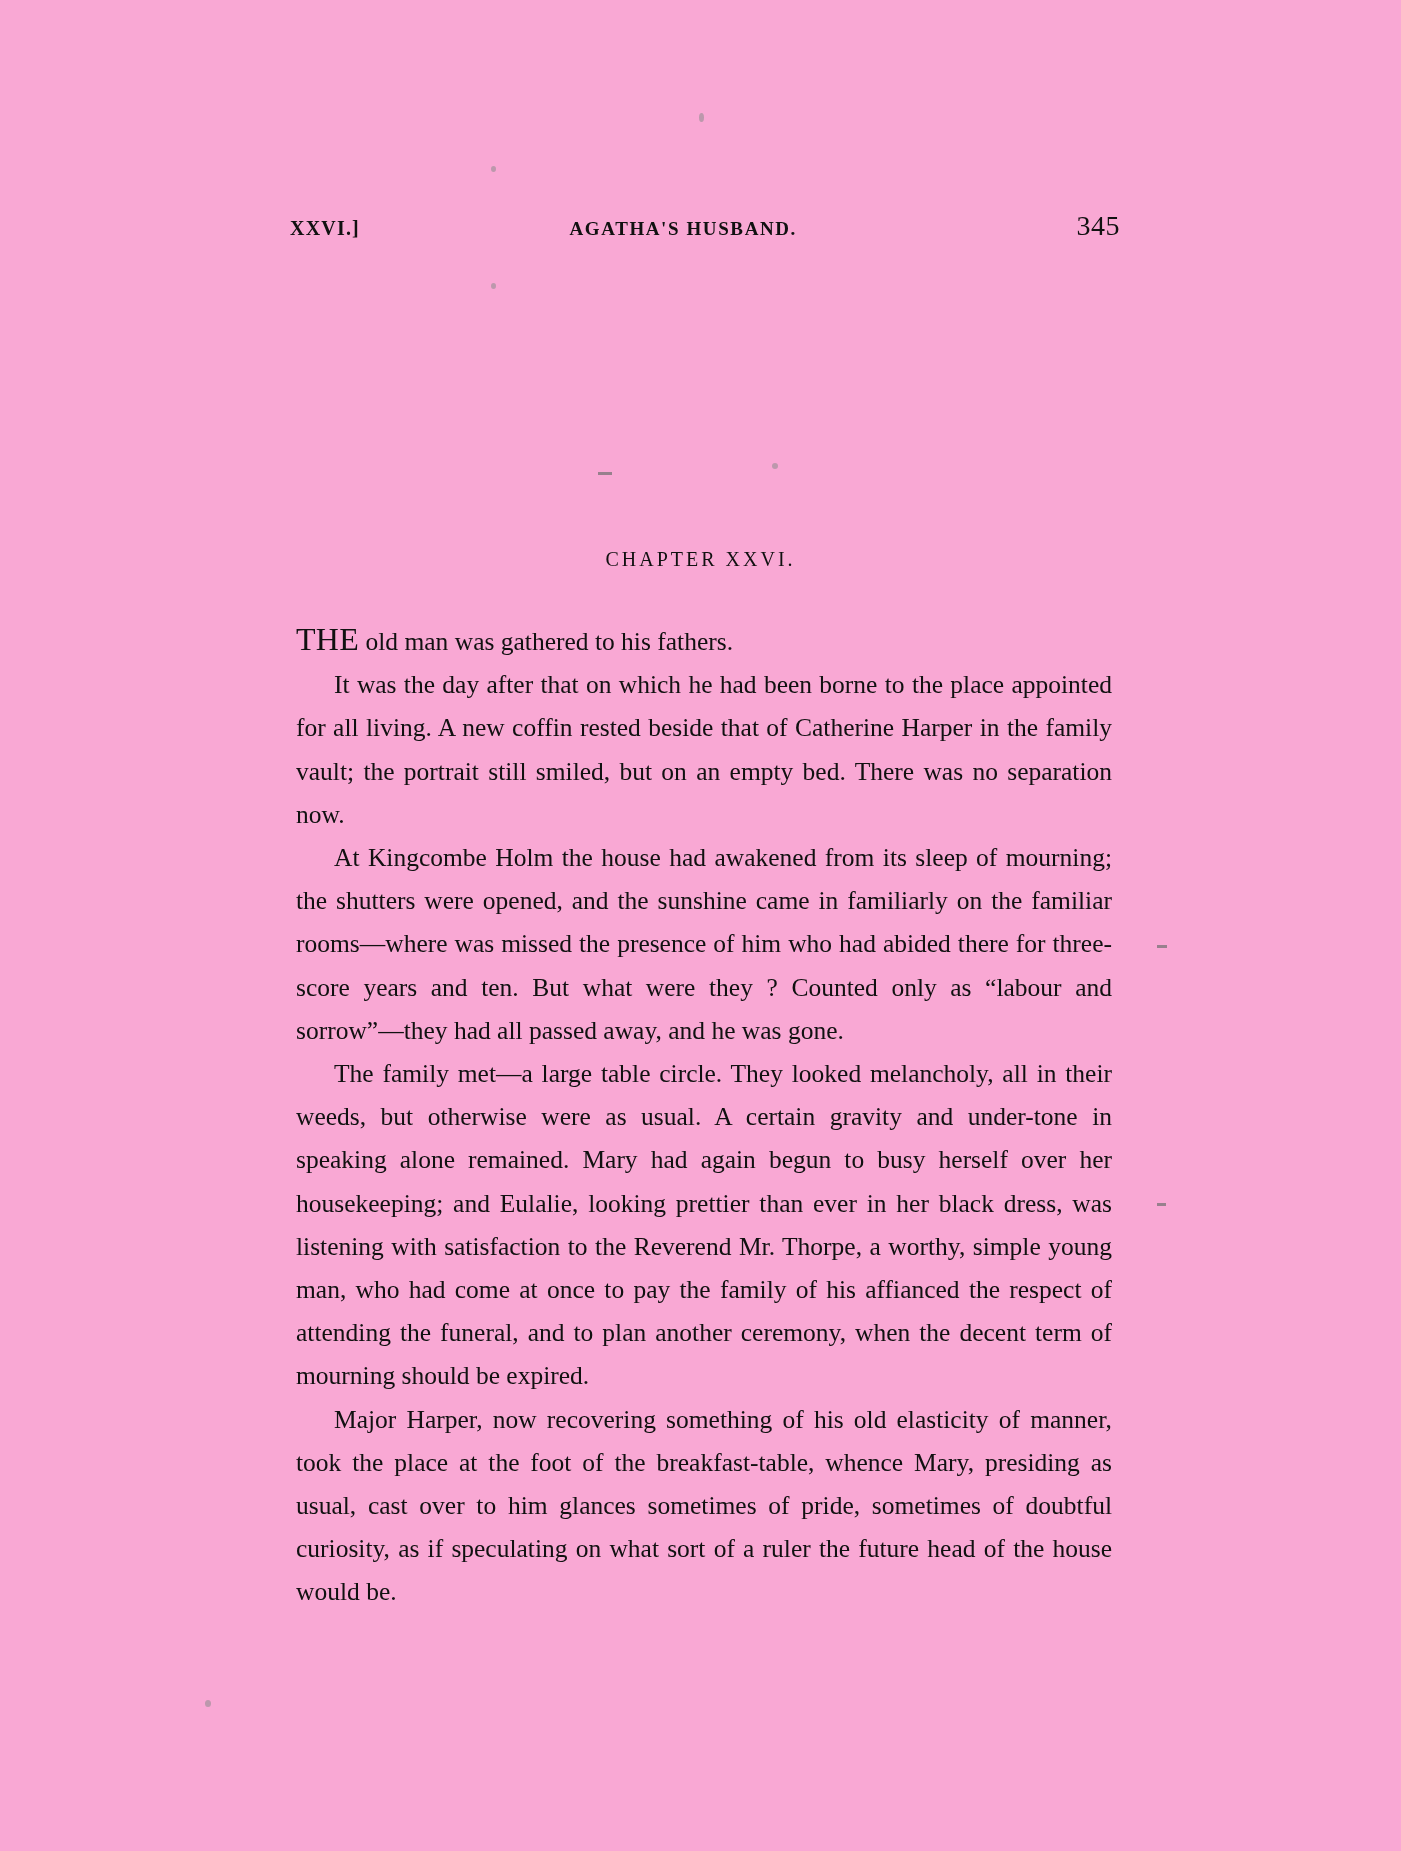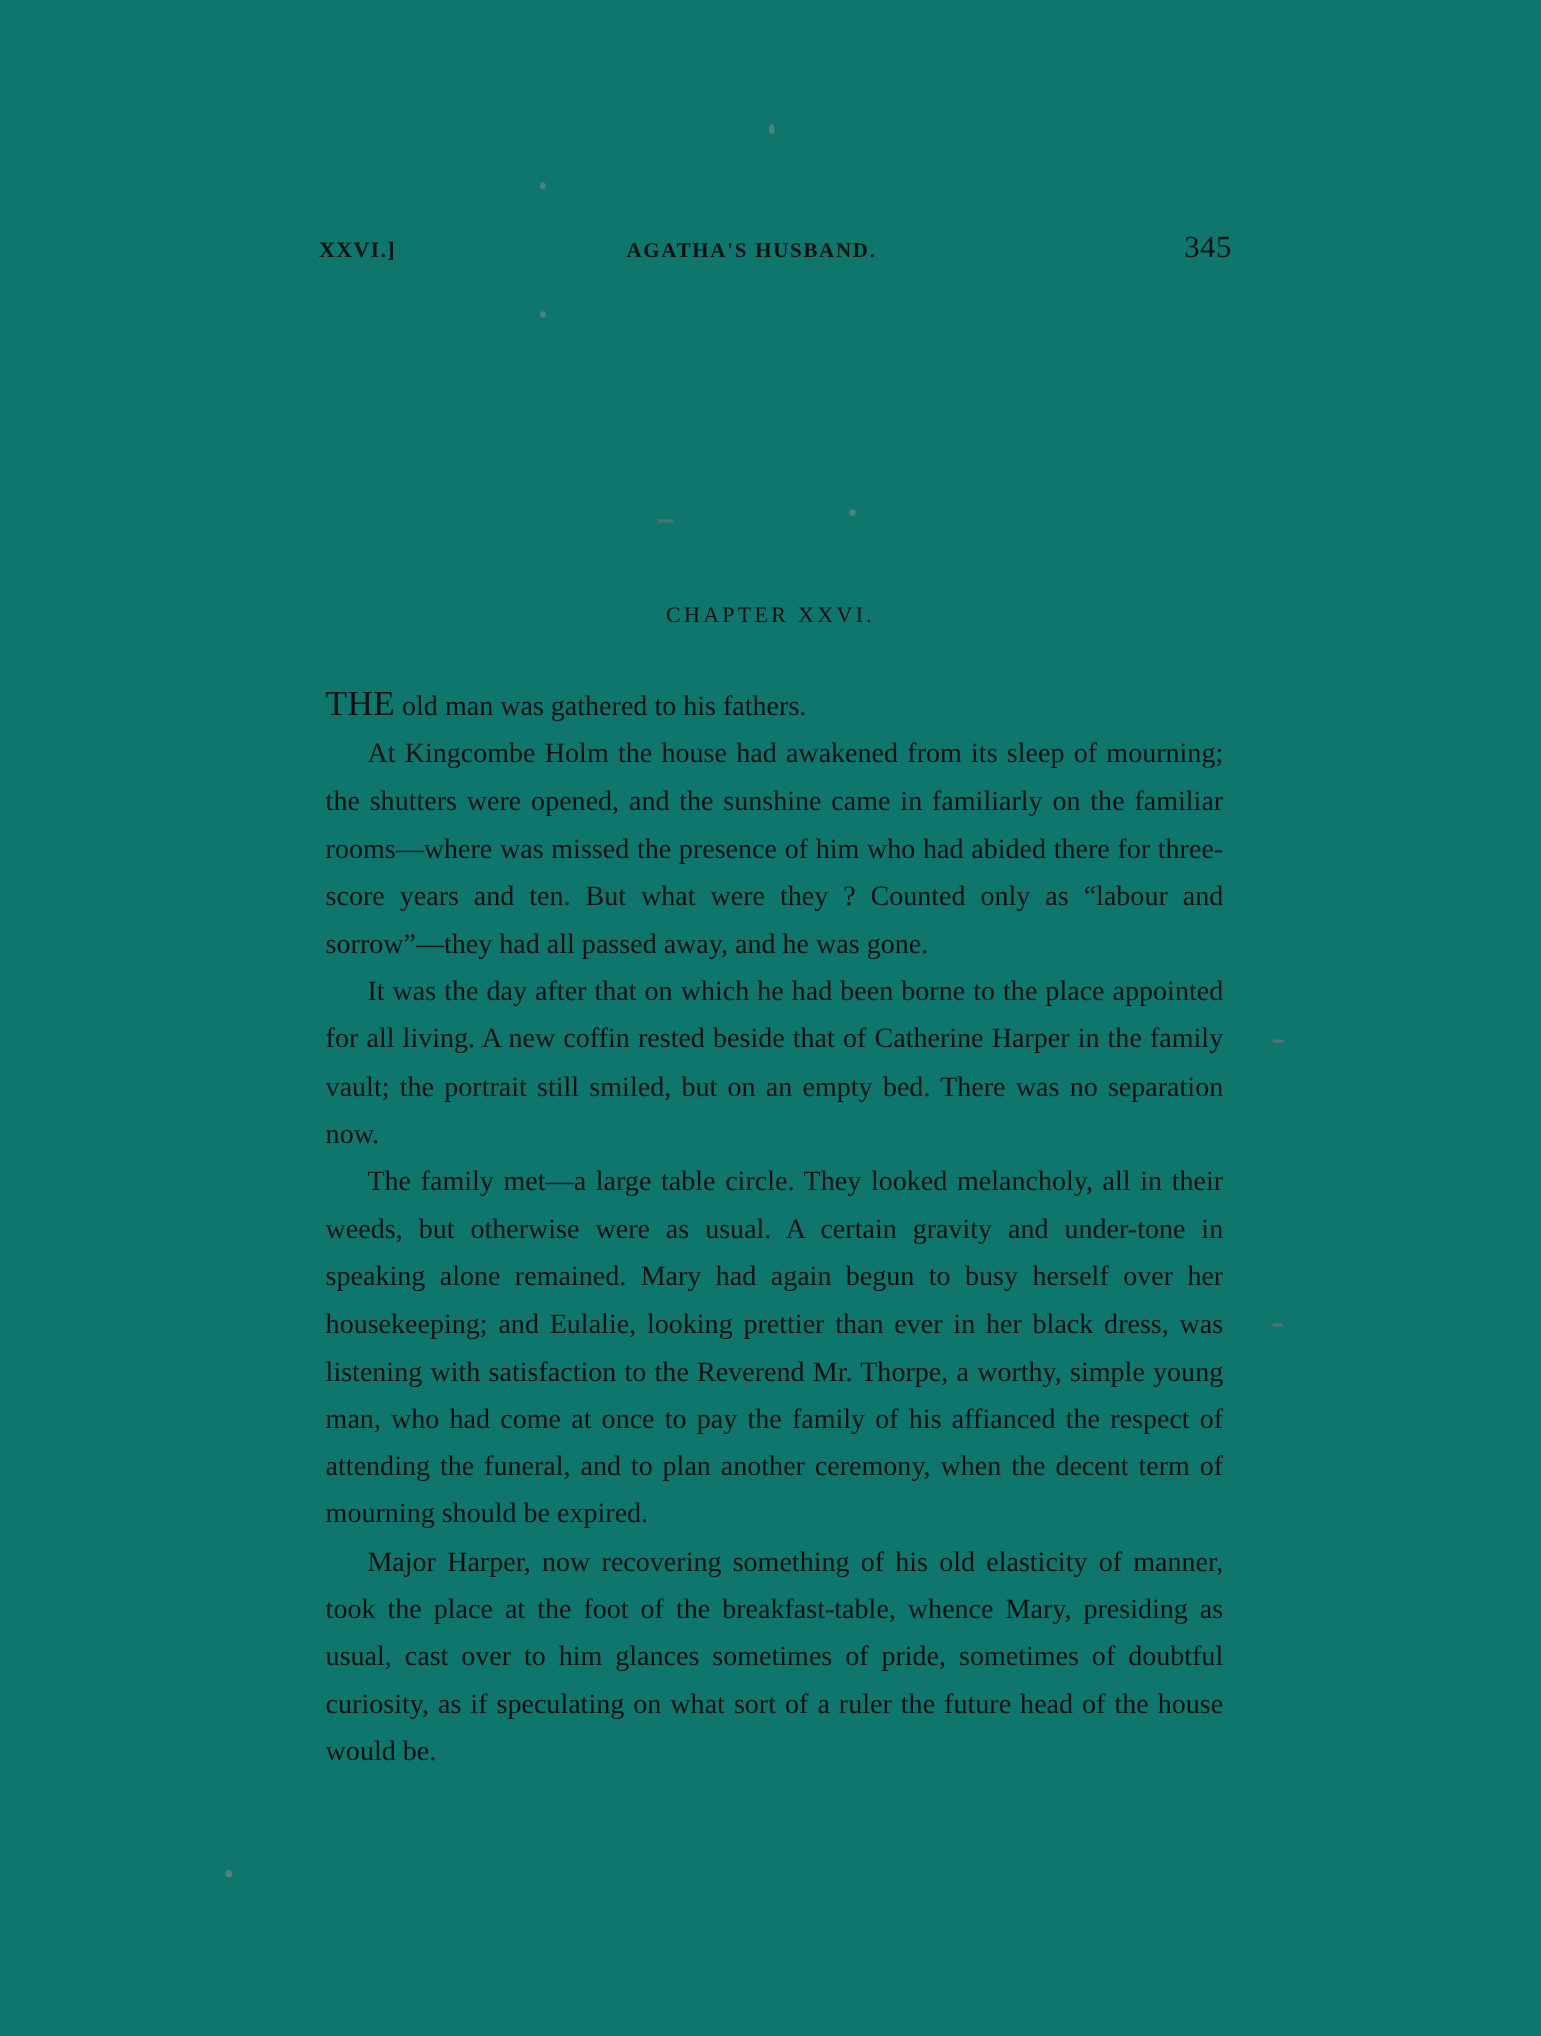--- a/index.html
+++ b/index.html
@@ -11,21 +11,21 @@
     width: 1401px;
     height: 1851px;
     position: relative;
     font-family: "Liberation Serif", serif;
     color: #111111;
     overflow: hidden;
   }
   .page {
     position: absolute;
     inset: 0;
-    background: #0f766e;
+    background: #f9a8d4;
   }
   
   .speck {
     position: absolute;
     background: #8a8a8a;
     border-radius: 50%;
     opacity: .55;
   }
   .dash {
     position: absolute;
@@ -116,19 +116,19 @@
   <div class="header">
     <span class="hdr-chapno">XXVI.]</span>
     <span class="hdr-title">AGATHA'S HUSBAND.</span>
     <span class="hdr-page">345</span>
   </div>
 
   <div class="chapter-title">CHAPTER XXVI.</div>
 
   <div class="body-text">
     <p class="first"><span class="smallcaps">THE</span><span> old man was gathered to his fathers.</span></p>
+    <p><span>It was the day after that on which he had been borne to the place appointed for all living.  A new coffin rested beside that of Catherine Harper in the family vault; the portrait still smiled, but on an empty bed.  There was no separation now.</span></p>
     <p><span>At Kingcombe Holm the house had awakened from its sleep of mourning; the shutters were opened, and the sunshine came in familiarly on the familiar rooms—where was missed the presence of him who had abided there for three-score years and ten.  But what were they ?  Counted only as “labour and sorrow”—they had all passed away, and he was gone.</span></p>
-    <p><span>It was the day after that on which he had been borne to the place appointed for all living.  A new coffin rested beside that of Catherine Harper in the family vault; the portrait still smiled, but on an empty bed.  There was no separation now.</span></p>
     <p><span>The family met—a large table circle.  They looked melancholy, all in their weeds, but otherwise were as usual.  A certain gravity and under-tone in speaking alone remained. Mary had again begun to busy herself over her housekeeping; and Eulalie, looking prettier than ever in her black dress, was listening with satisfaction to the Reverend Mr. Thorpe, a worthy, simple young man, who had come at once to pay the family of his affianced the respect of attending the funeral, and to plan another ceremony, when the decent term of mourning should be expired.</span></p>
     <p><span>Major Harper, now recovering something of his old elasticity of manner, took the place at the foot of the breakfast-table, whence Mary, presiding as usual, cast over to him glances sometimes of pride, sometimes of doubtful curiosity, as if speculating on what sort of a ruler the future head of the house would be.</span></p>
   </div>
 
 </div>
 
 </body></html>

